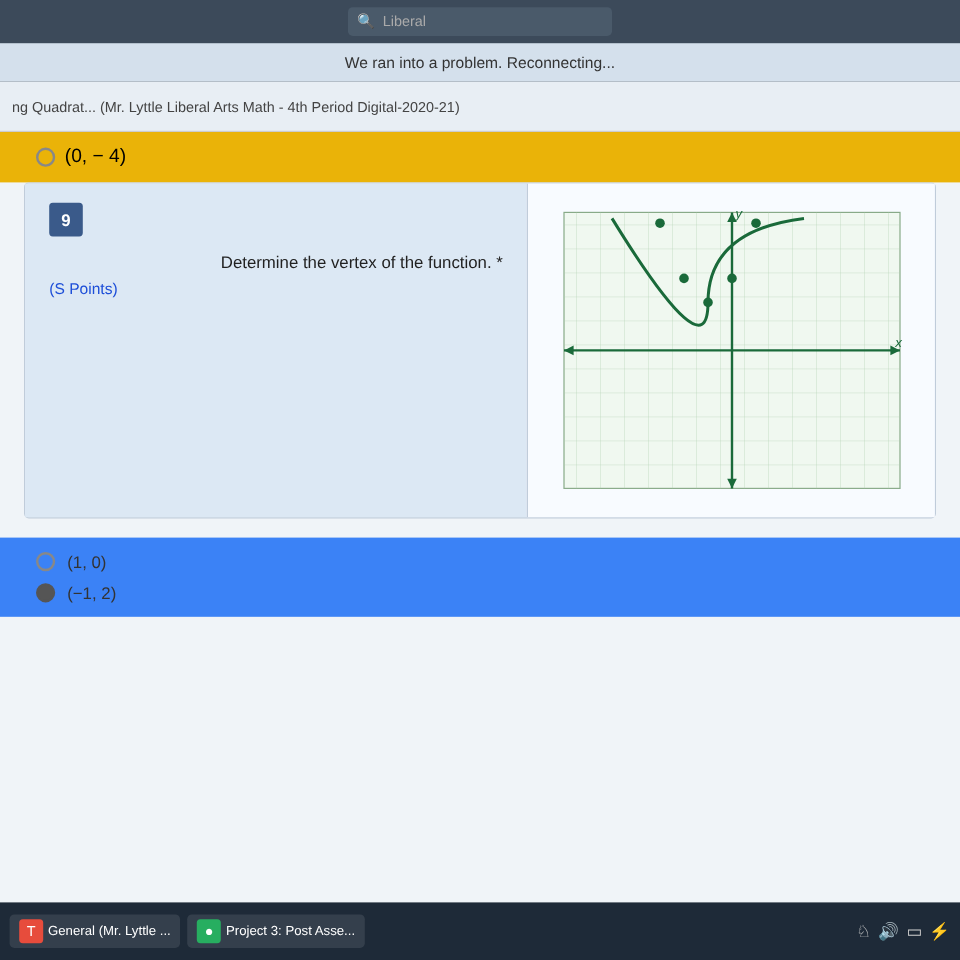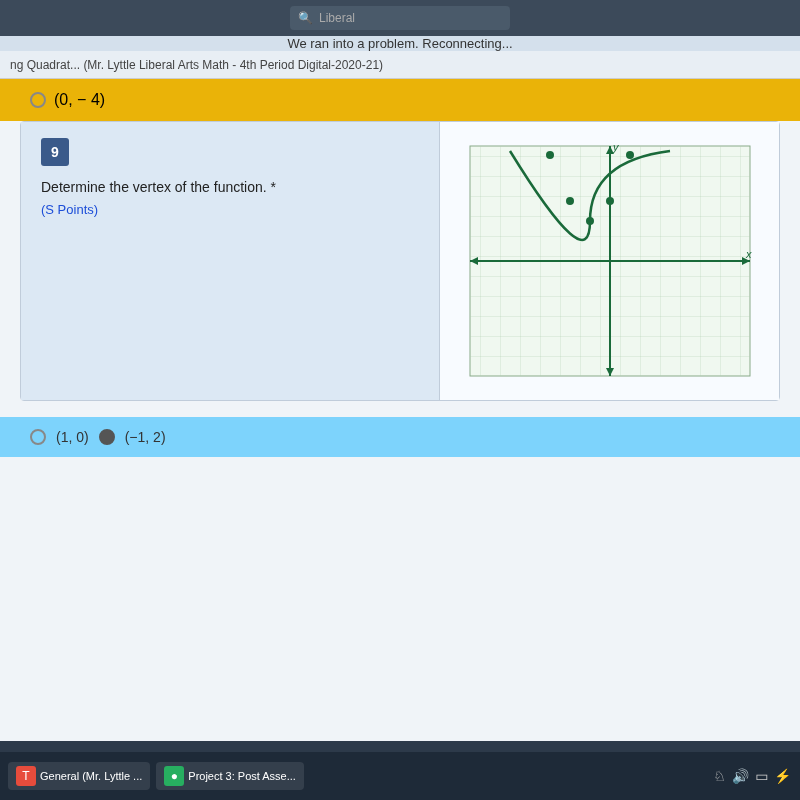--- a/index.html
+++ b/index.html
@@ -32,35 +32,35 @@
       gap: 6px;
     }
     .search-bar span {
       color: #aaa;
       font-size: 12px;
     }
 
     
     .status-bar {
       background: #d4e0ec;
-      height: 15px;
+      height: 32px;
       display: flex;
       align-items: center;
       justify-content: center;
     }
     .status-text {
       font-size: 13px;
       color: #333;
       font-weight: 500;
     }
 
     
     .breadcrumb-bar {
       background: #e8eef4;
-      height: 28px;
+      height: 42px;
       display: flex;
       align-items: center;
       padding: 0 10px;
       border-bottom: 1px solid #ccc;
     }
     .breadcrumb-text {
       font-size: 12px;
       color: #444;
     }
 
@@ -120,20 +120,21 @@
       justify-content: center;
       font-size: 14px;
       font-weight: bold;
       margin-bottom: 12px;
     }
     .question-text {
       font-size: 14px;
       color: #222;
       margin-bottom: 4px;
       line-height: 1.4;
+      text-align: right;
     }
     .question-points {
       font-size: 13px;
       color: #1d4ed8;
     }
 
     
     .question-right {
       width: 340px;
       background: #f8fbff;
@@ -141,23 +142,23 @@
       padding: 10px;
       display: flex;
       align-items: center;
       justify-content: center;
     }
 
     
     .answer-options {
       padding: 12px 30px;
       display: flex;
-      flex-direction: row;
+      flex-direction: column;
       gap: 10px;
-      background: #7dd3fc;
+      background: #3b82f6;
     }
     .answer-option {
       display: flex;
       align-items: center;
       gap: 10px;
       font-size: 14px;
       color: #333;
     }
 
     

